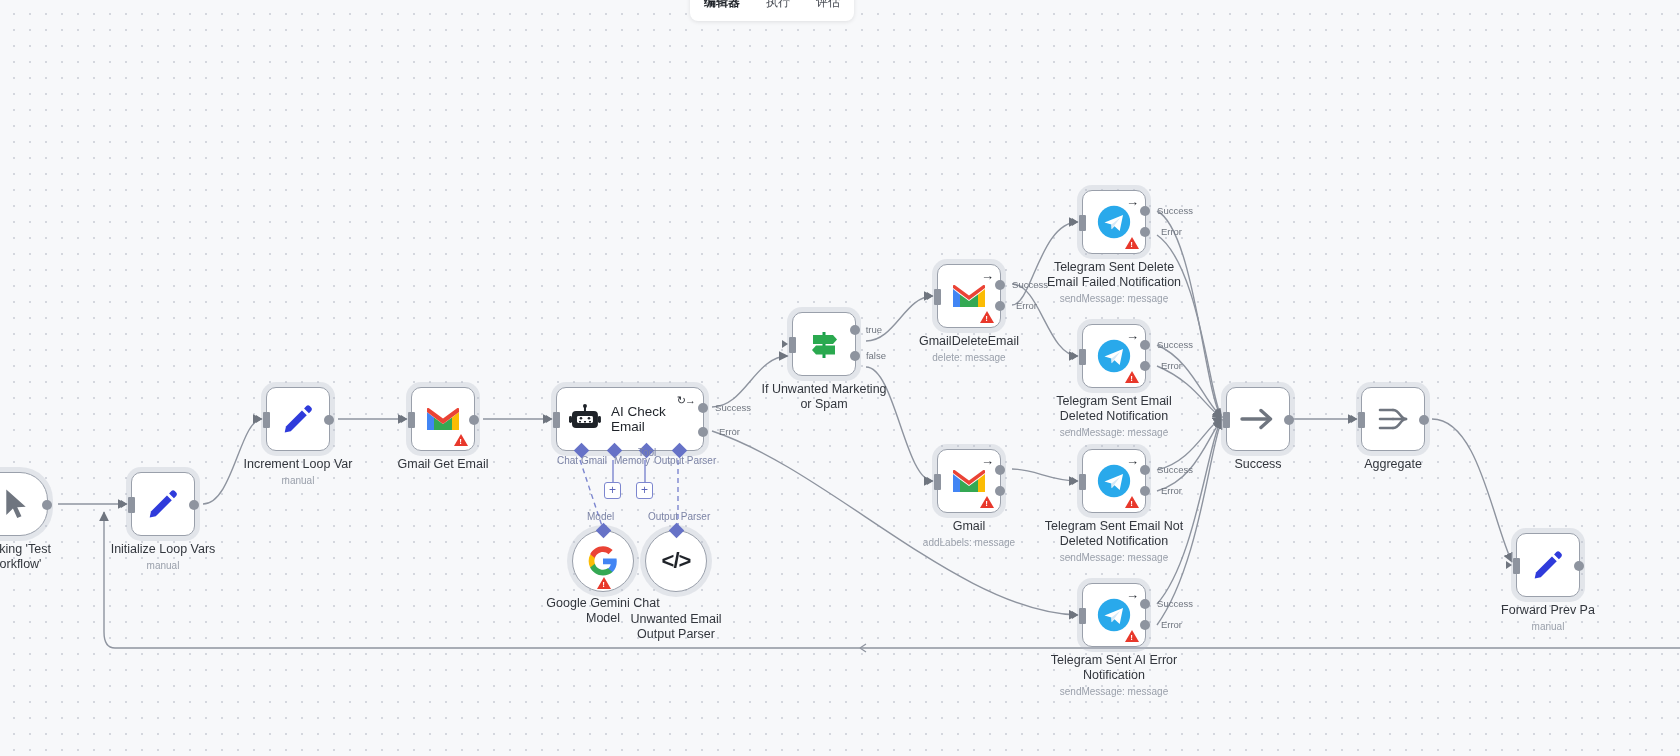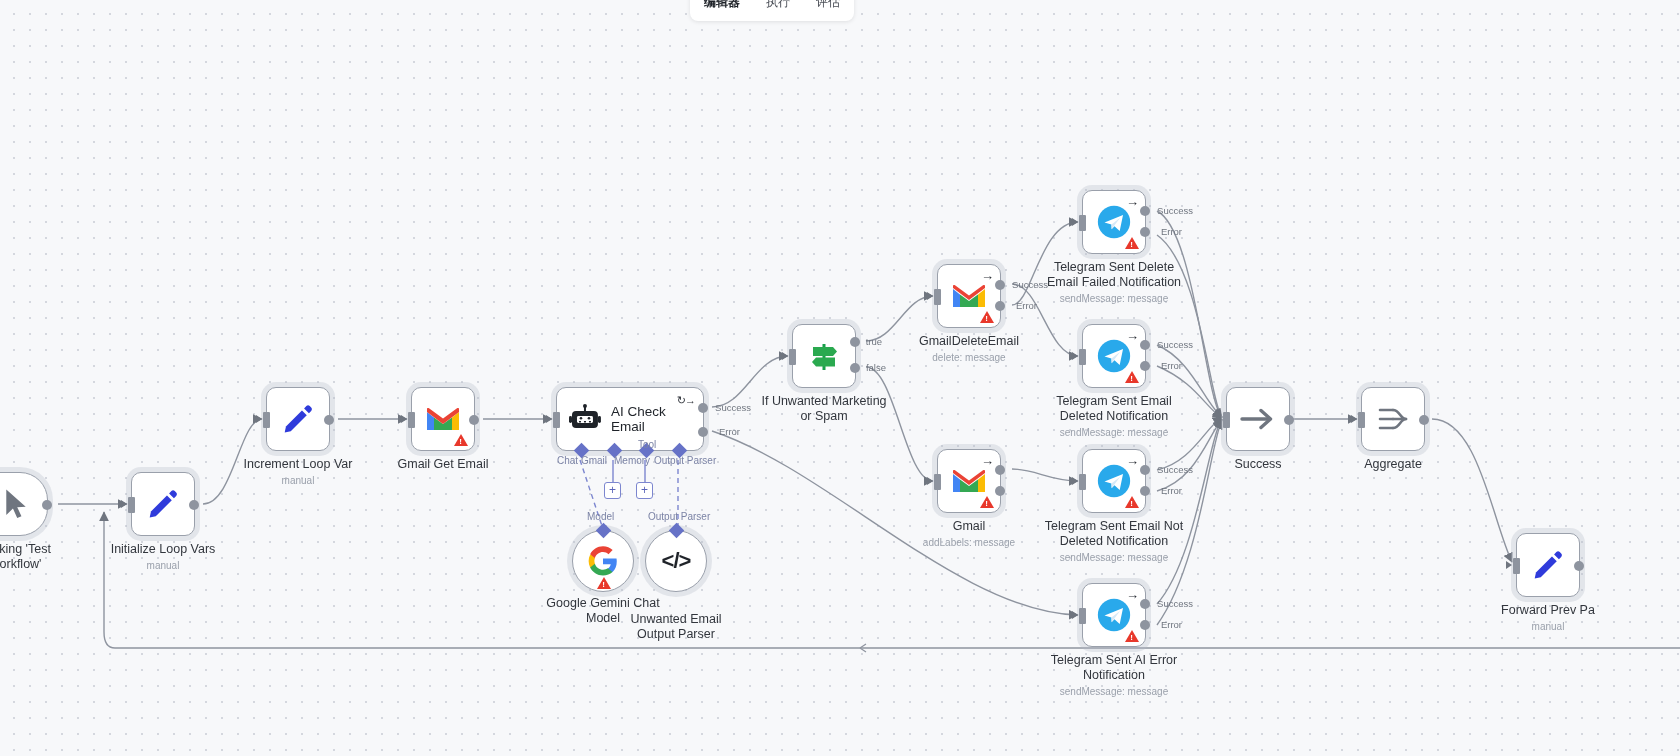--- a/index.html
+++ b/index.html
@@ -292,21 +292,21 @@
       <div class="portlabel" style="right:-48px; top:14px;">Success</div>
       <div class="portlabel" style="right:-37px; top:38px;">Error</div>
 
       <div class="diamond" style="left:19px;  bottom:-6px;"></div>
       <div class="diamond" style="left:52px;  bottom:-6px;"></div>
       <div class="diamond" style="left:84px;  bottom:-6px;"></div>
       <div class="diamond" style="left:117px; bottom:-6px;"></div>
     </div>
     <div class="sublabel" style="left:1px;  top:68px;">Chat Gmail</div>
     <div class="sublabel" style="left:58px; top:68px;">Memory</div>
-    <div class="sublabel" style="left:82px; top:52px;">Tool</div>
+    <div class="sublabel" style="left:82px; top:60px;">Tool</div>
     <div class="sublabel" style="left:98px; top:68px;">Output Parser</div>
   </div>
 
   <div class="plusbtn" style="left:604px; top:482px;">+</div>
   <div class="plusbtn" style="left:636px; top:482px;">+</div>
 
   <div class="sublabel" style="left:587px; top:511px;">Model</div>
   <div class="sublabel" style="left:648px; top:511px;">Output Parser</div>
 
   <div class="node" style="left:572px; top:530px;">
@@ -326,21 +326,21 @@
 
   <div class="node" style="left:645px; top:530px;">
     <div class="circle">
       <span class="codeglyph">&lt;/&gt;</span>
       <div class="diamond" style="left:25px; top:-6px;"></div>
     </div>
     <div class="caption" style="top:82px;">Unwanted Email
 Output Parser</div>
   </div>
 
-  <div class="node" style="left:792px; top:324px;">
+  <div class="node" style="left:792px; top:312px;">
     <div class="box">
       <svg class="sign" viewBox="0 0 34 34">
         <rect x="15.5" y="5" width="3" height="26" fill="#19a04b"></rect>
         <path d="M6 8 H26 L30 12.5 L26 17 H6 Z" fill="#2aa94f"></path>
         <path d="M28 18.5 H9 L5 23 L9 27.5 H28 Z" fill="#2aa94f"></path>
       </svg>
       <div class="instub" style="left:-4px; top:24px;"></div>
       <div class="inarrow" style="left:-11px; top:27px;"></div>
       <div class="dot" style="right:-5px; top:12px;"></div>
       <div class="dot" style="right:-5px; top:38px;"></div>

